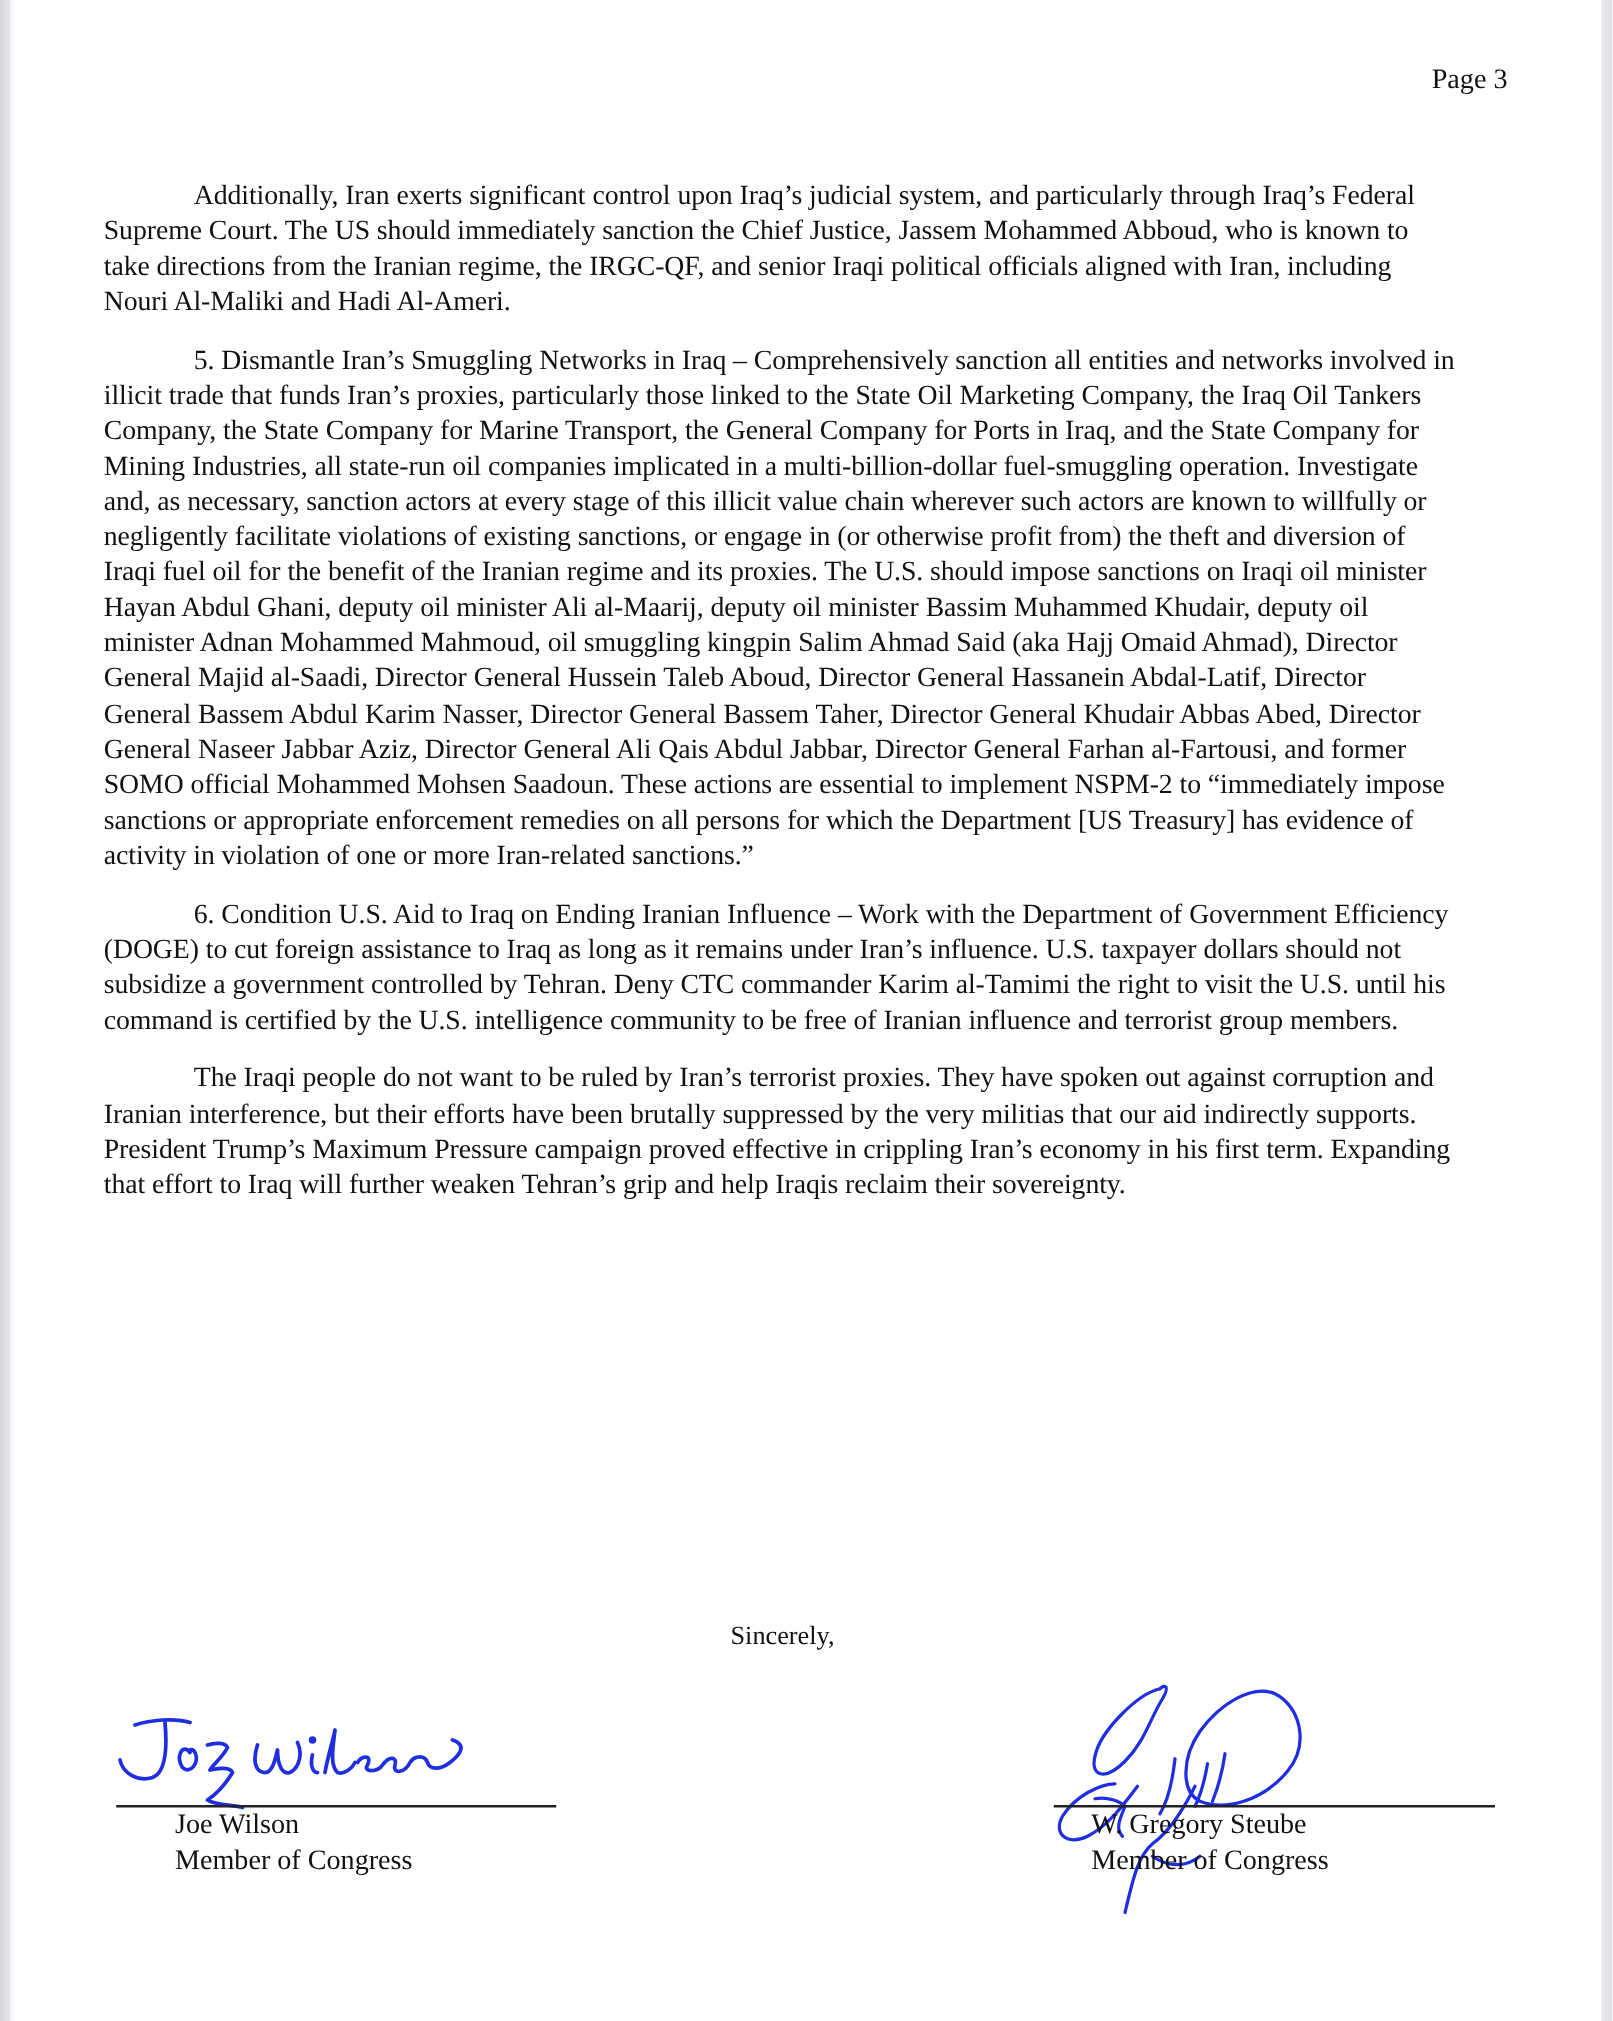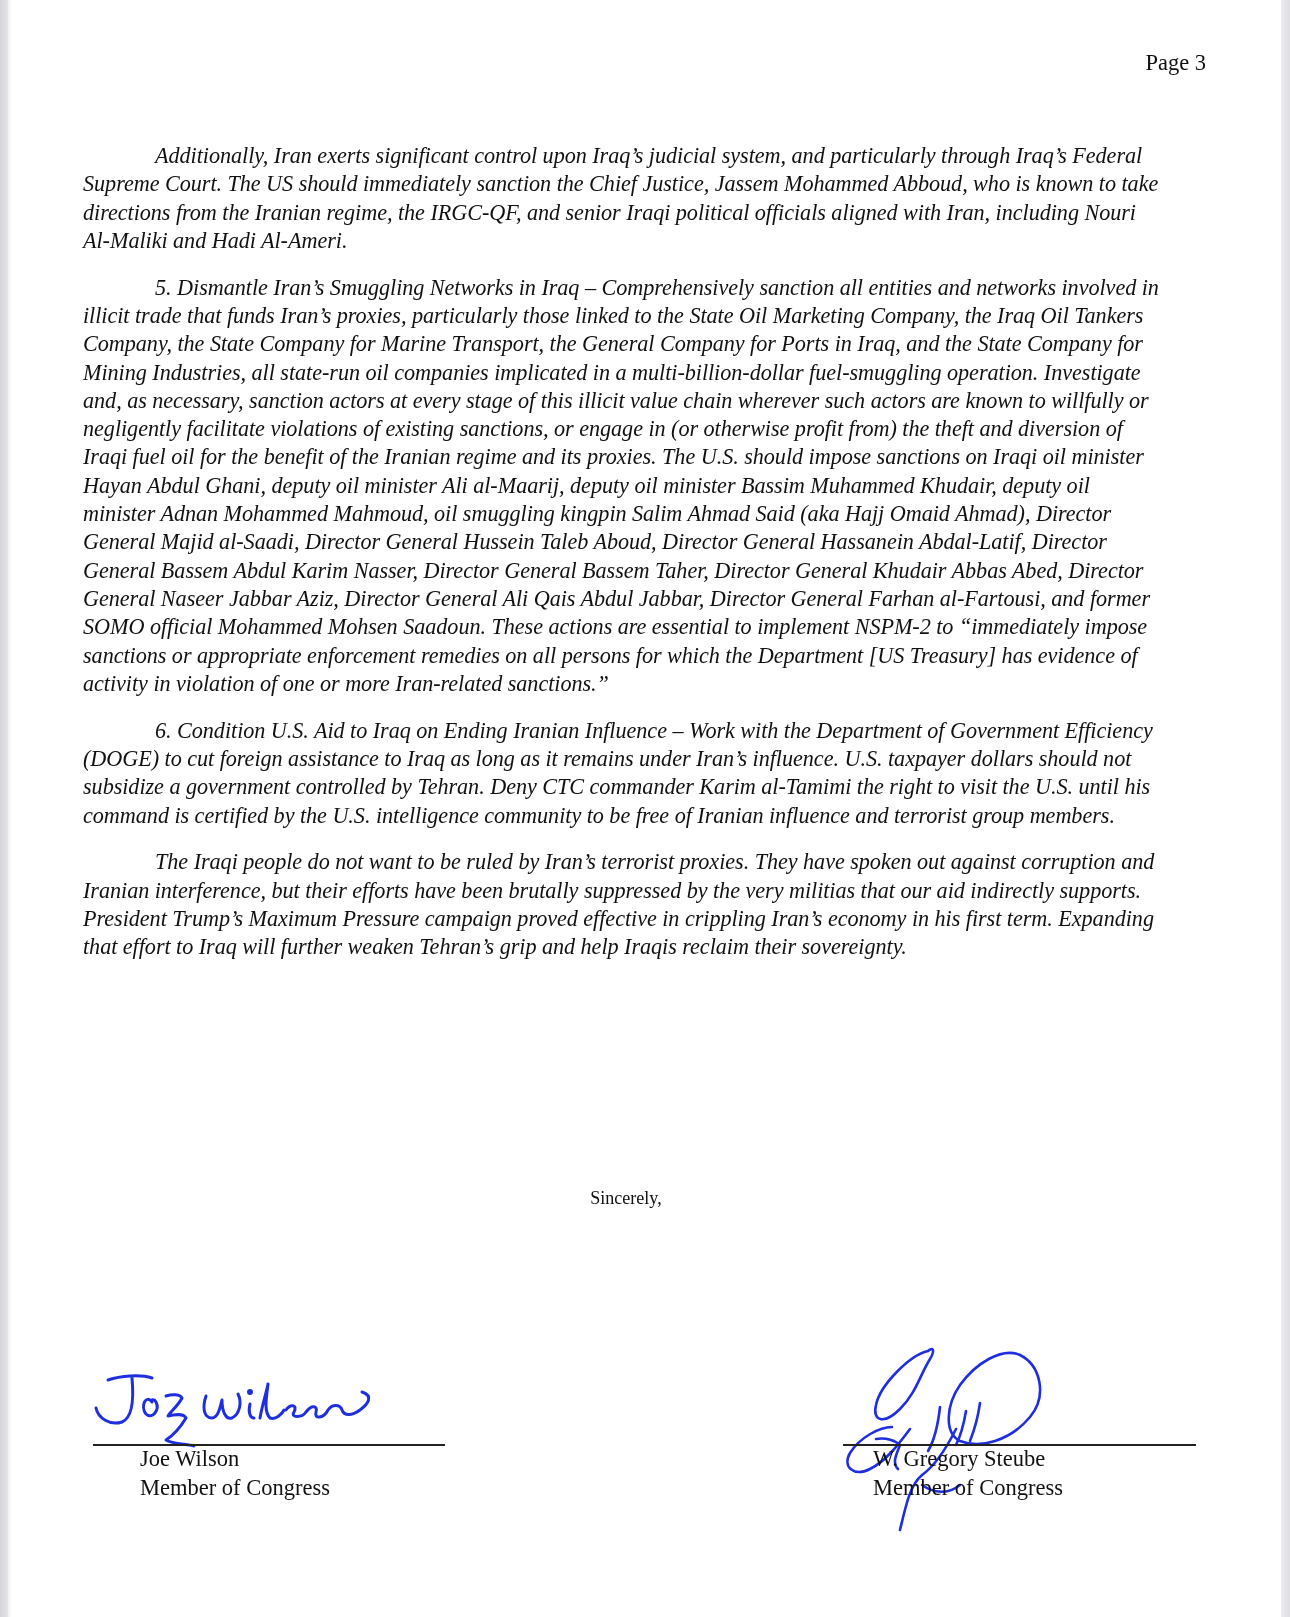--- a/index.html
+++ b/index.html
@@ -25,24 +25,24 @@
     position: absolute; top: 50px; right: 84px;
     font-size: 22.5px;
   }
   .body-text {
     position: absolute; left: 83px; top: 142px; width: 1082px;
     font-size: 22.2px; line-height: 28.3px;
     text-align: left;
     letter-spacing: -0.05px;
   }
   .body-text p { margin: 0 0 18.5px 0; }
-  .body-text p.indent { text-indent: 72px; font-style: italic; }
+  .body-text p.indent { text-indent: 72px; }
   .closing {
-    position: absolute; top: 1188px; left: 0; width: 1290px;
-    text-align: center; font-size: 18px;
+    position: absolute; top: 1296px; left: 0; width: 1290px;
+    text-align: center; font-size: 21px;
     padding-left: 0;
   }
   .closing span { position: relative; left: -19px; }
   .sig-block { position: absolute; font-size: 22.5px; line-height: 28.5px; }
   .sig-block.left { left: 93px; top: 1445px; margin-left: 47px; }
   .sig-block.right { left: 845px; top: 1445px; margin-left: 28px; }
   .sig-line { position: absolute; height: 1.5px; background: #222; }
   .sig-line.left { left: 93px; top: 1444px; width: 352px; }
   .sig-line.right { left: 843px; top: 1444px; width: 353px; }
   .signature { position: absolute; }

